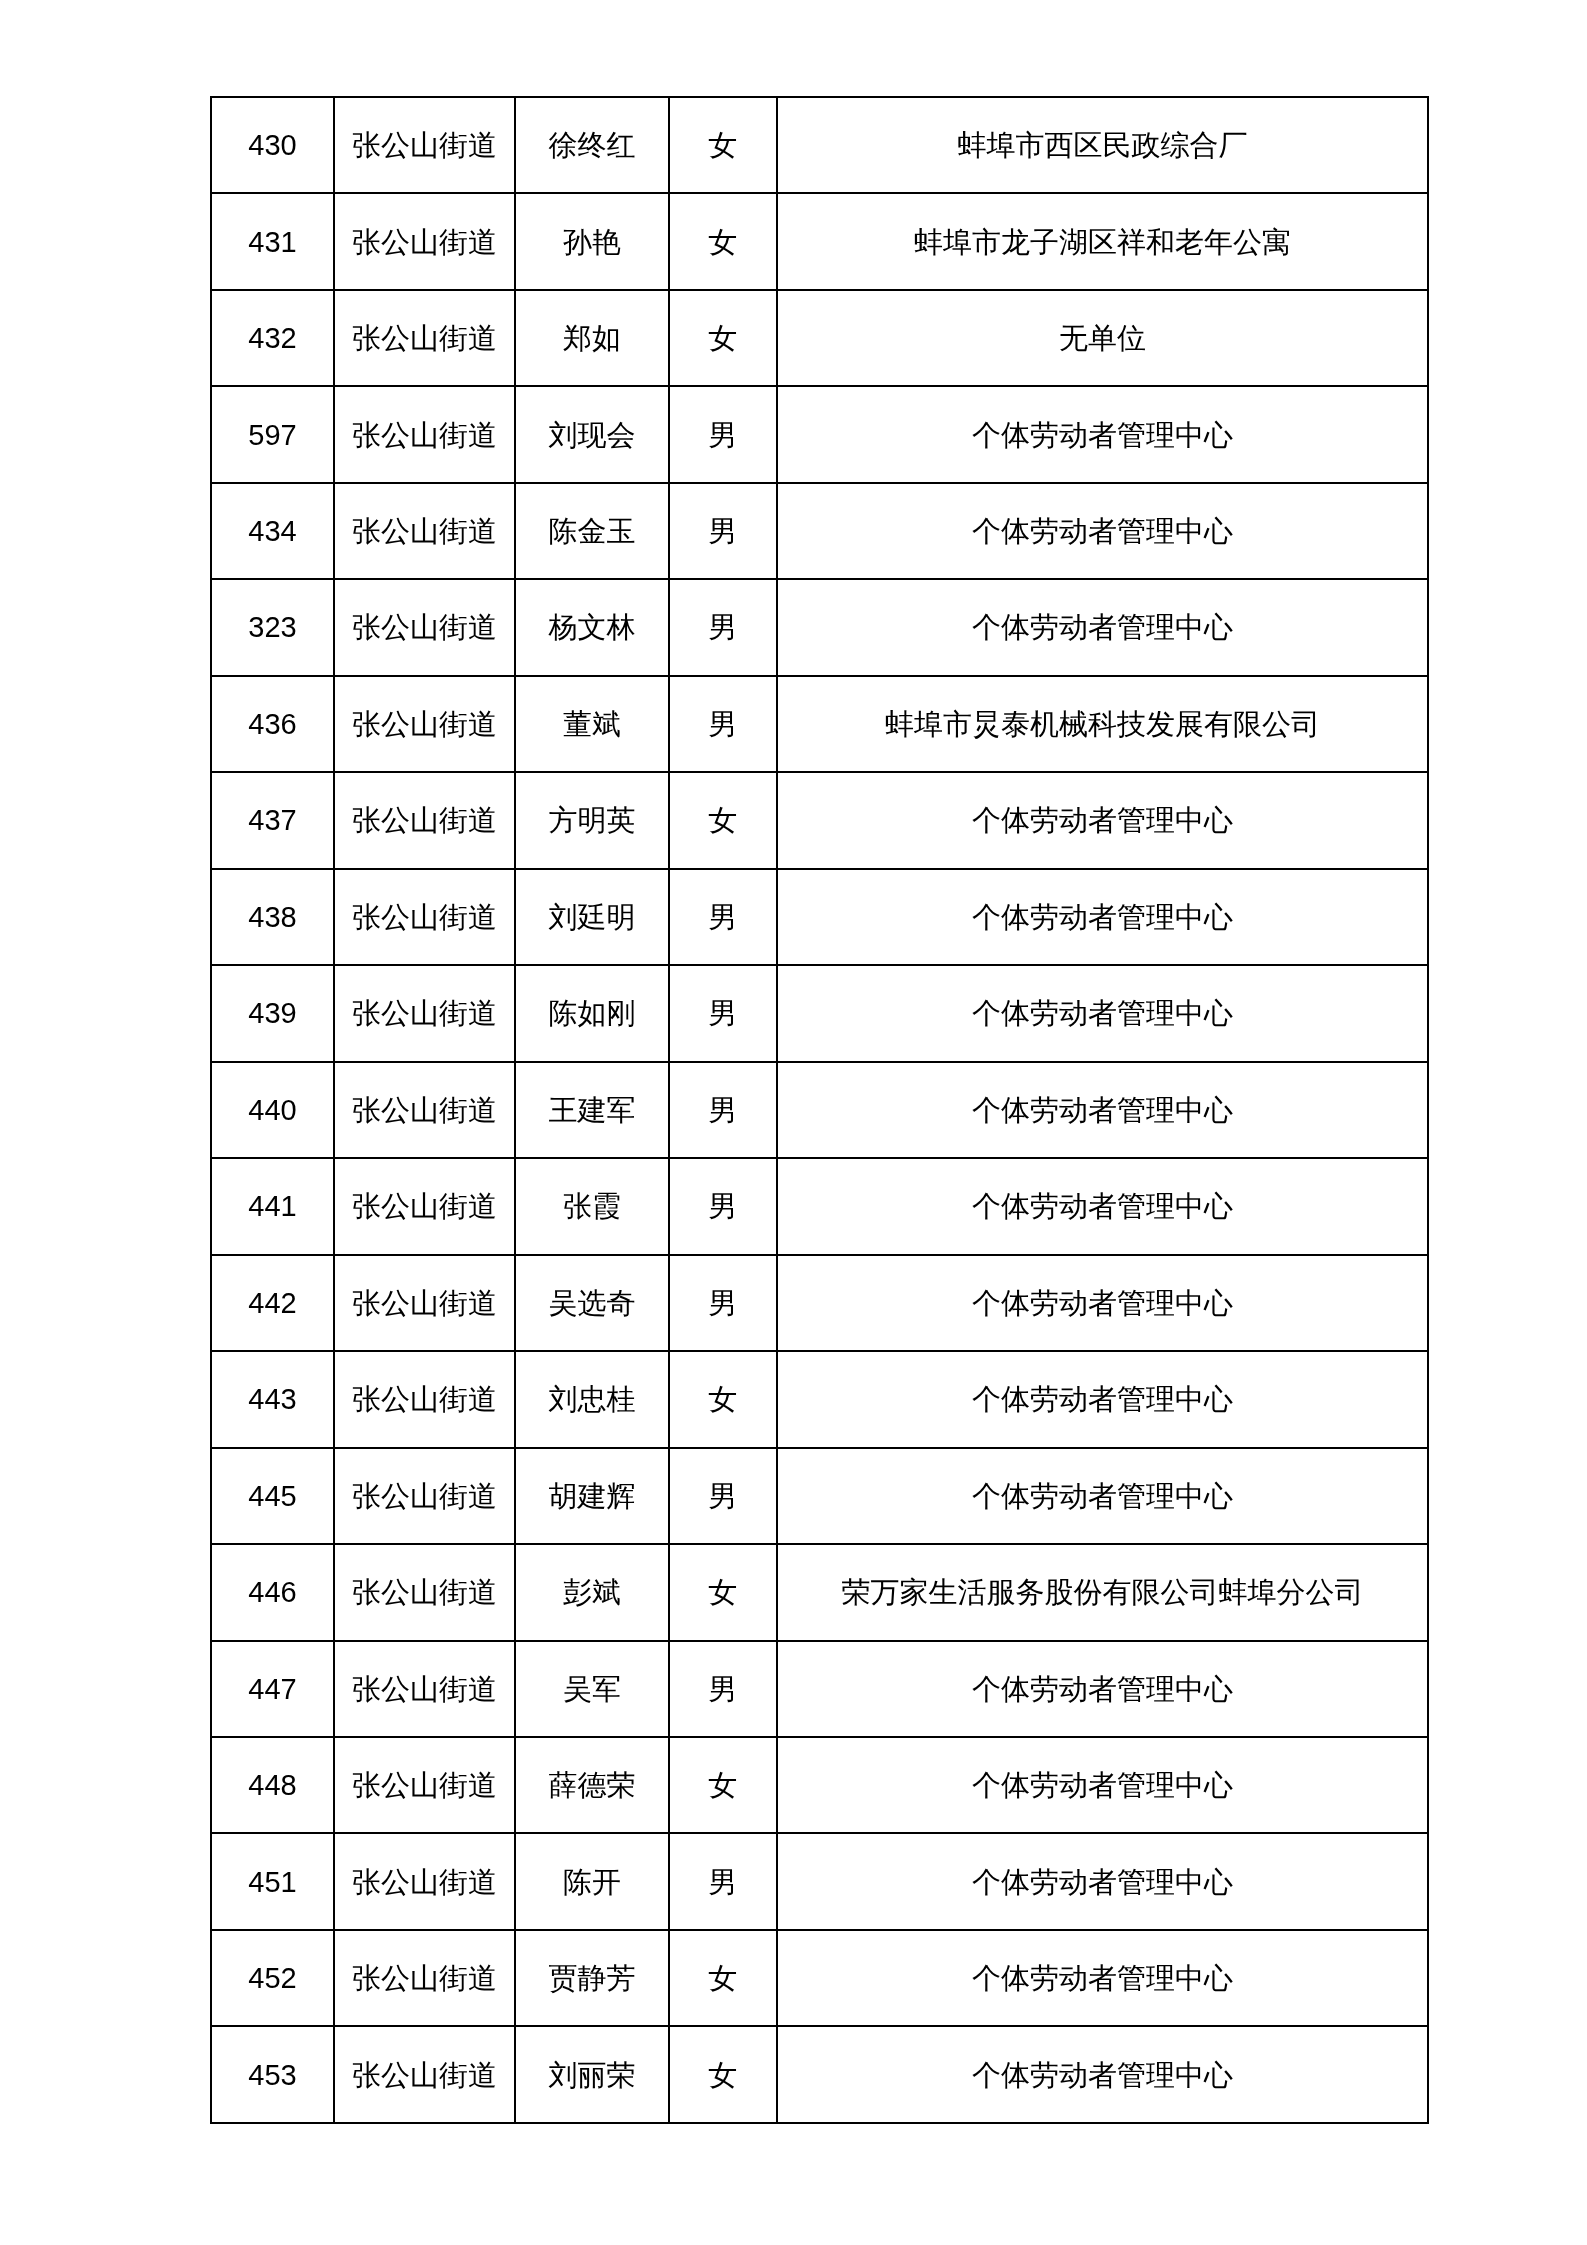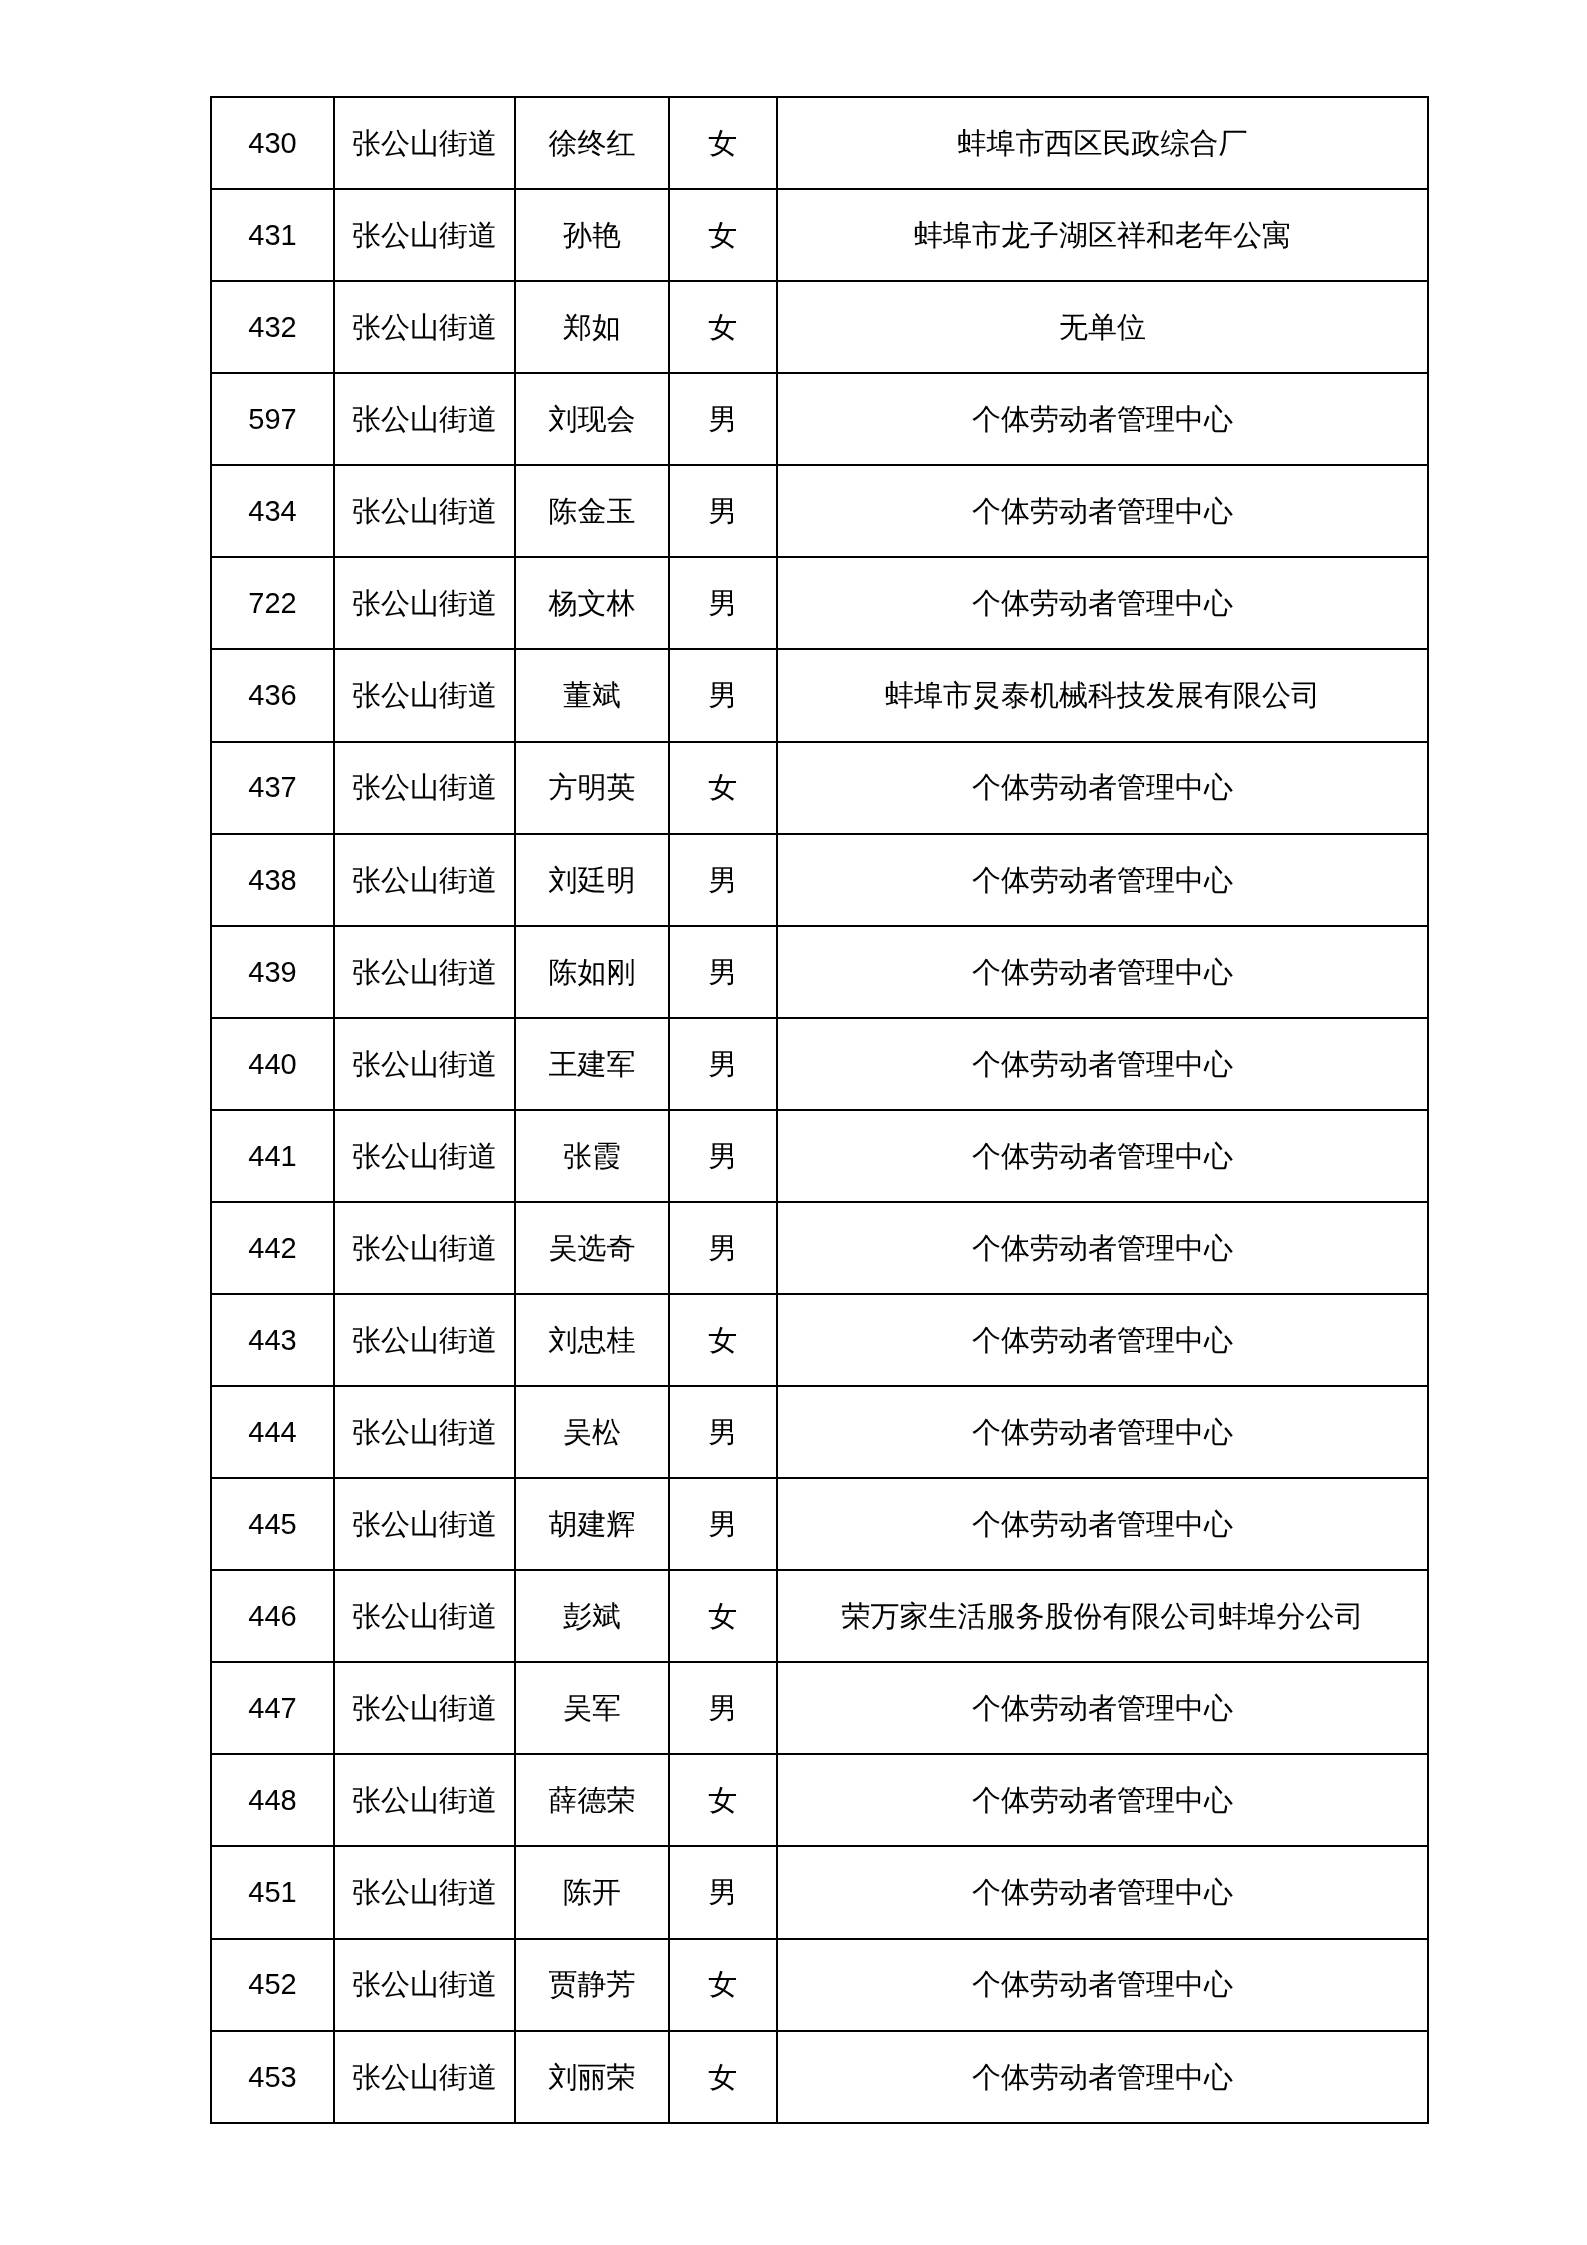--- a/index.html
+++ b/index.html
@@ -89,21 +89,21 @@
           <td>个体劳动者管理中心</td>
         </tr>
         <tr>
           <td>434</td>
           <td>张公山街道</td>
           <td>陈金玉</td>
           <td>男</td>
           <td>个体劳动者管理中心</td>
         </tr>
         <tr>
-          <td>722</td>
+          <td>323</td>
           <td>张公山街道</td>
           <td>杨文林</td>
           <td>男</td>
           <td>个体劳动者管理中心</td>
         </tr>
         <tr>
           <td>436</td>
           <td>张公山街道</td>
           <td>董斌</td>
           <td>男</td>
@@ -149,27 +149,20 @@
           <td>张公山街道</td>
           <td>吴选奇</td>
           <td>男</td>
           <td>个体劳动者管理中心</td>
         </tr>
         <tr>
           <td>443</td>
           <td>张公山街道</td>
           <td>刘忠桂</td>
           <td>女</td>
-          <td>个体劳动者管理中心</td>
-        </tr>
-        <tr>
-          <td>444</td>
-          <td>张公山街道</td>
-          <td>吴松</td>
-          <td>男</td>
           <td>个体劳动者管理中心</td>
         </tr>
         <tr>
           <td>445</td>
           <td>张公山街道</td>
           <td>胡建辉</td>
           <td>男</td>
           <td>个体劳动者管理中心</td>
         </tr>
         <tr>

